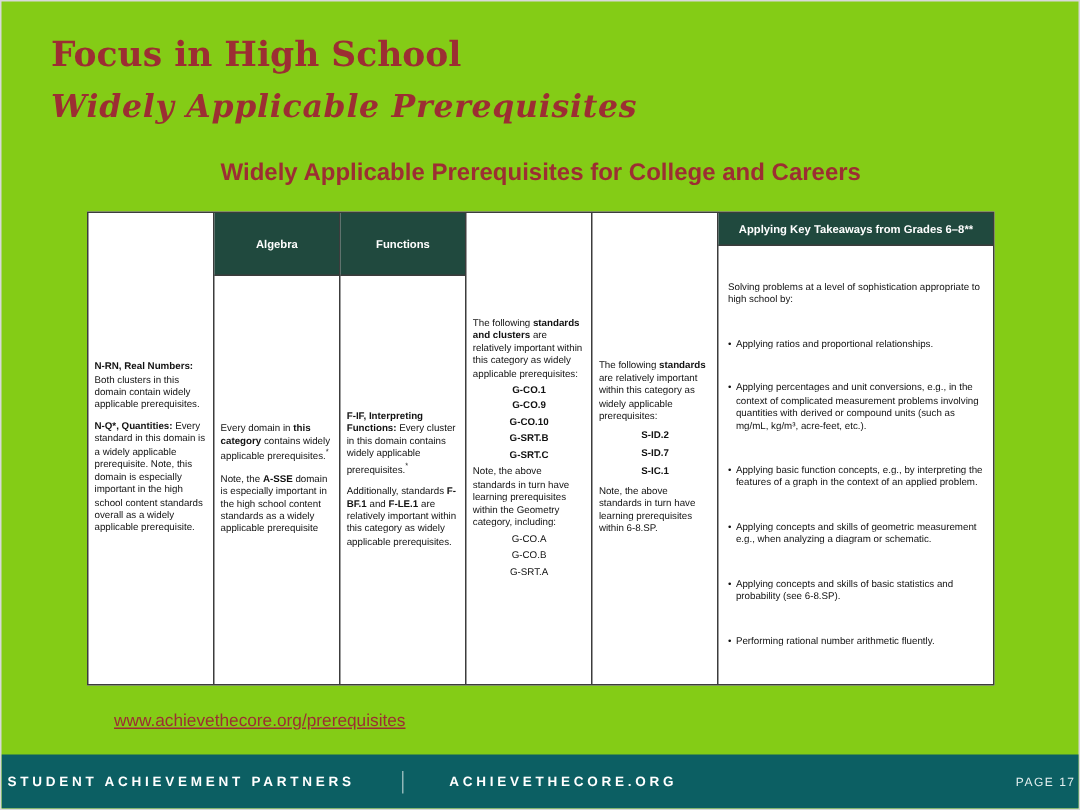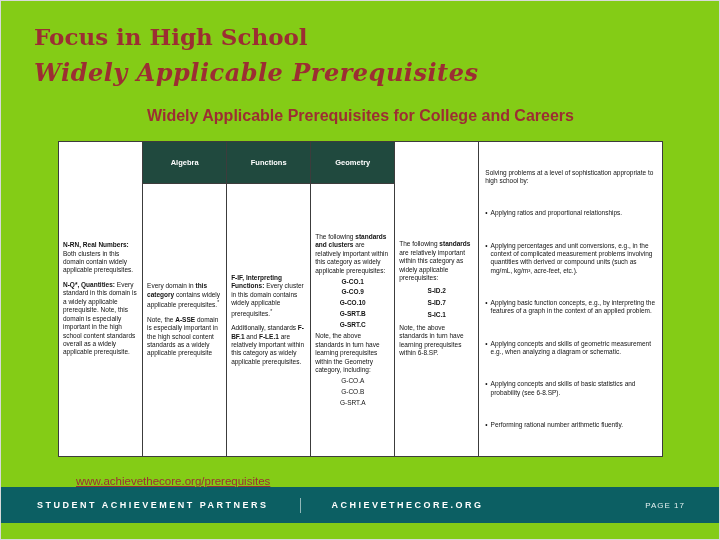--- a/index.html
+++ b/index.html
@@ -5,21 +5,21 @@
   * { margin:0; padding:0; box-sizing:border-box; }
   html,body { background:#f2f2f2; }
   body { width:720px; height:540px; font-family:"Liberation Sans",sans-serif; }
   .slide { position:relative; width:720px; height:540px; background:#84cc16;
            border:1px solid #d9d9d9; overflow:hidden; }
 
   .title { position:absolute; left:33px; top:22px;
            font-family:"DejaVu Serif",serif; font-size:23px; font-weight:bold;
            color:var(--accent); }
   .subtitle { position:absolute; left:33px; top:57px;
-              font-family:"DejaVu Serif",serif; font-size:24px; font-style:italic;
+              font-family:"DejaVu Serif",serif; font-size:21px; font-style:italic;
               color:var(--accent); letter-spacing:0.5px; }
   .table-title { position:absolute; left:57px; top:106px; width:605px;
                  text-align:center; font-family:Liberation Sans, sans-serif;
                  font-size:16px; font-weight:bold; color:var(--accent); }
 
   .table { position:absolute; left:57px; top:140px; width:605px; height:316px;
            display:flex; border:1px solid #3c3c3c; background:#fff; }
   .col { flex:1 1 0; display:flex; flex-direction:column; min-width:0; }
   .col + .col { border-left:1px solid #3c3c3c; }
   .col-6 { flex:2.2 1 0; }
@@ -33,22 +33,22 @@
   .col-5 .cell { gap:4px; }
   .col-6 .cell { justify-content:space-evenly; gap:0; padding:3px 6px; }
   .blk.center { text-align:center; }
   .blk.bullet { display:flex; }
   .mark { margin-right:3px; }
   sup { font-size:5px; vertical-align:super; }
 
   .link { position:absolute; left:75px; top:474px; font-size:11.5px;
           color:var(--accent); text-decoration:underline; cursor:pointer; }
 
-  .footer { position:absolute; left:0; bottom:16px; width:720px; height:36px;
-            background:var(--footerbg); display:flex; align-items:center; padding:0 36px;gap:20px; }
+  .footer { position:absolute; left:0; bottom:0; width:720px; height:36px;
+            background:var(--footerbg); display:flex; align-items:center; padding:0 4px;gap:20px; }
   .org,.site { color:#ffffff; font-size:9px; font-weight:bold; letter-spacing:2.5px; white-space:nowrap; }
   .divider { width:1px; height:15px; background:rgba(255,255,255,0.55); margin:0 11px; }
   .page { margin-left:auto; color:#e4f0f0; font-size:8px; letter-spacing:1px; }
 </style>
 </head>
 <body>
 
 <div class="slide">
   <h1 class="title">Focus in High School</h1>
   <h2 class="subtitle">Widely Applicable Prerequisites</h2>
@@ -69,21 +69,20 @@
         </div>
       </div>
       <div class="col col-3">
         <div class="head">Functions</div>
         <div class="cell">
           <div class="blk"><span class="txt"><b>F-IF, Interpreting Functions:</b><span> Every cluster in this domain contains widely applicable prerequisites.</span><sup>*</sup></span></div>
           <div class="blk"><span class="txt"><span>Additionally, standards </span><b>F-BF.1</b><span> and </span><b>F-LE.1</b><span> are relatively important within this category as widely applicable prerequisites.</span></span></div>
         </div>
       </div>
       <div class="col col-4">
-        <div class="head">Geometry</div>
         <div class="cell">
           <div class="blk"><span class="txt"><span>The following </span><b>standards and clusters</b><span> are relatively important within this category as widely applicable prerequisites:</span></span></div>
           <div class="blk center"><span class="txt"><b>G-CO.1</b></span></div>
           <div class="blk center"><span class="txt"><b>G-CO.9</b></span></div>
           <div class="blk center"><span class="txt"><b>G-CO.10</b></span></div>
           <div class="blk center"><span class="txt"><b>G-SRT.B</b></span></div>
           <div class="blk center"><span class="txt"><b>G-SRT.C</b></span></div>
           <div class="blk"><span class="txt"><span>Note, the above standards in turn have learning prerequisites within the Geometry category, including:</span></span></div>
           <div class="blk center"><span class="txt"><span>G-CO.A</span></span></div>
           <div class="blk center"><span class="txt"><span>G-CO.B</span></span></div>
@@ -93,20 +92,21 @@
       <div class="col col-5">
         <div class="cell">
           <div class="blk"><span class="txt"><span>The following </span><b>standards</b><span> are relatively important within this category as widely applicable prerequisites:</span></span></div>
           <div class="blk center"><span class="txt"><b>S-ID.2</b></span></div>
           <div class="blk center"><span class="txt"><b>S-ID.7</b></span></div>
           <div class="blk center"><span class="txt"><b>S-IC.1</b></span></div>
           <div class="blk"><span class="txt"><span>Note, the above standards in turn have learning prerequisites within 6-8.SP.</span></span></div>
         </div>
       </div>
       <div class="col col-6">
+        <div class="head">Applying Key Takeaways from Grades 6–8**</div>
         <div class="cell">
           <div class="blk"><span class="txt"><span>Solving problems at a level of sophistication appropriate to high school by:</span></span></div>
           <div class="blk bullet">
             <span class="mark">•</span>
             <span class="txt"><span>Applying ratios and proportional relationships.</span></span>
           </div>
           <div class="blk bullet">
             <span class="mark">•</span>
             <span class="txt"><span>Applying percentages and unit conversions, e.g., in the context of complicated measurement problems involving quantities with derived or compound units (such as mg/mL, kg/m³, acre-feet, etc.).</span></span>
           </div>

